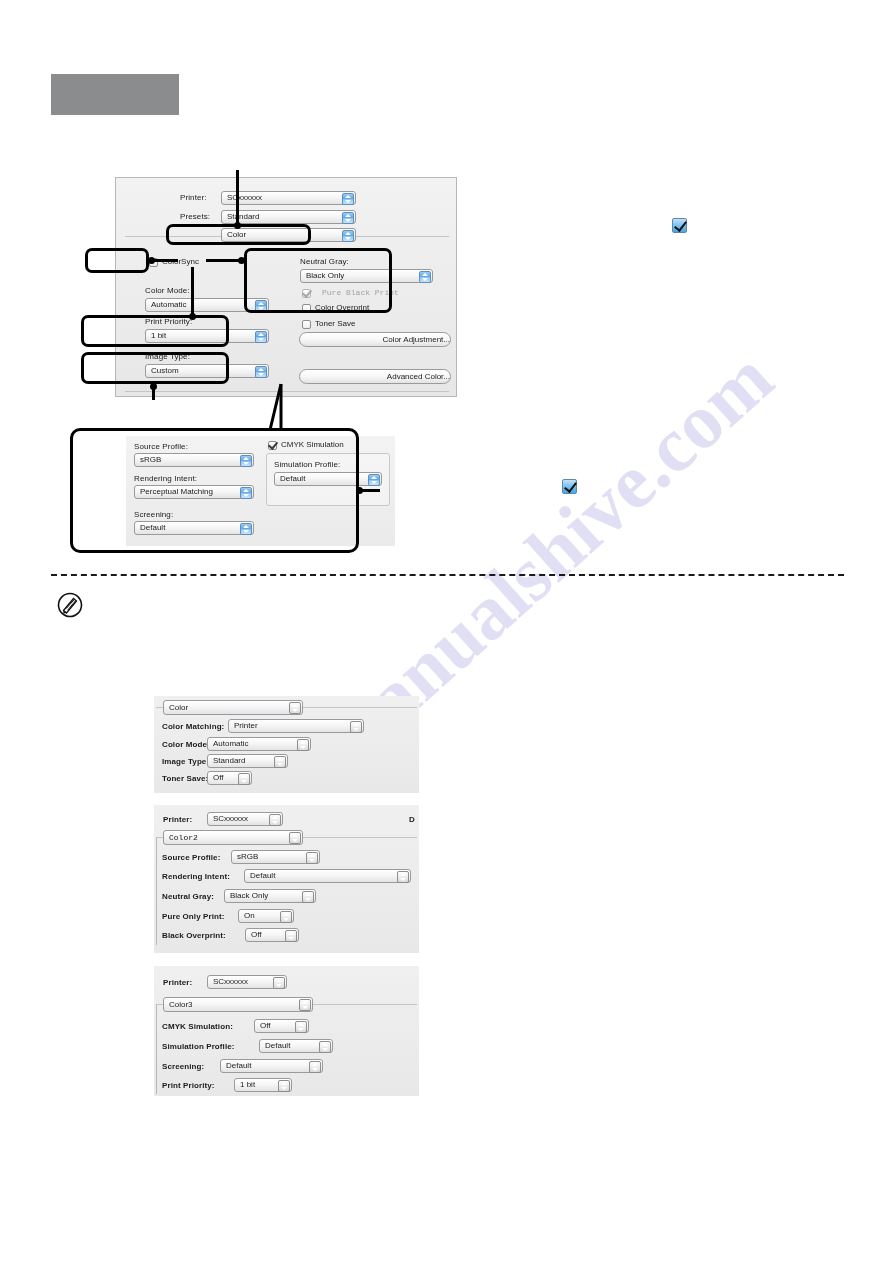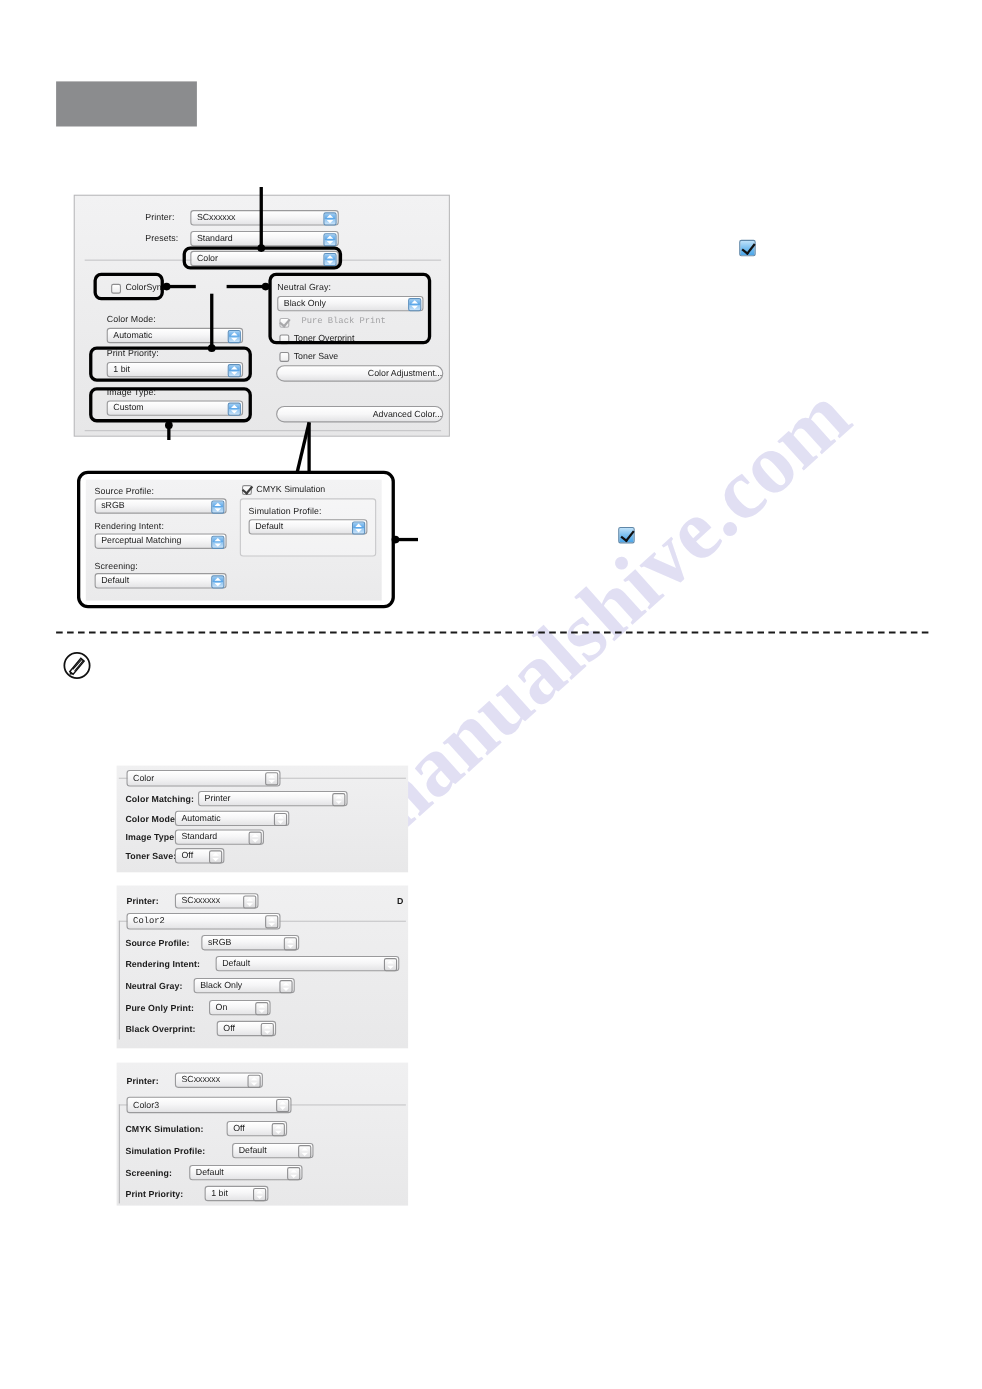--- a/index.html
+++ b/index.html
@@ -37,20 +37,21 @@
     width: 128px; height: 41px;
     background: #8b8c8e;
   }
 
   
   .dialog {
     position: absolute;
     background: linear-gradient(180deg,#f2f2f3 0%,#ececed 55%,#e7e7e8 100%);
     border: 1px solid #b7b7b9;
     box-sizing: border-box;
+    margin-left: 48px;
   }
   .lbl {
     position: absolute;
     font-size: 8px;
     color: #1b1b1b;
     white-space: nowrap;
     letter-spacing: .1px;
   }
 
   
@@ -249,21 +250,21 @@
     <div class="lbl" style="left:184px; top:79px;">Neutral Gray:</div>
     <div class="popup" style="left:184px; top:91px; width:133px;">
       <span class="txt">Black Only</span>
       <span class="arrows"></span>
     </div>
 
     <div class="cbox dim checked" style="left:186px; top:111px;"></div>
     <div class="cbox-label dim" style="left:206px; top:110px;font-family:Liberation Mono, monospace;">Pure Black Print</div>
 
     <div class="cbox" style="left:186px; top:126px;"></div>
-    <div class="cbox-label" style="left:199px; top:125px;">Toner Overprint</div>
+    <div class="cbox-label" style="left:199px; top:125px;">Color Overprint</div>
 
     <div class="cbox" style="left:186px; top:142px;"></div>
     <div class="cbox-label" style="left:199px; top:141px;">Toner Save</div>
 
     <div class="pushbtn" style="left:183px; top:154px; width:152px;">Color Adjustment...</div>
     <div class="pushbtn" style="left:183px; top:191px; width:152px;">Advanced Color...</div>
 
     <div class="hrule" style="left:9px; top:213px; width:324px;"></div>
   </div>
 

